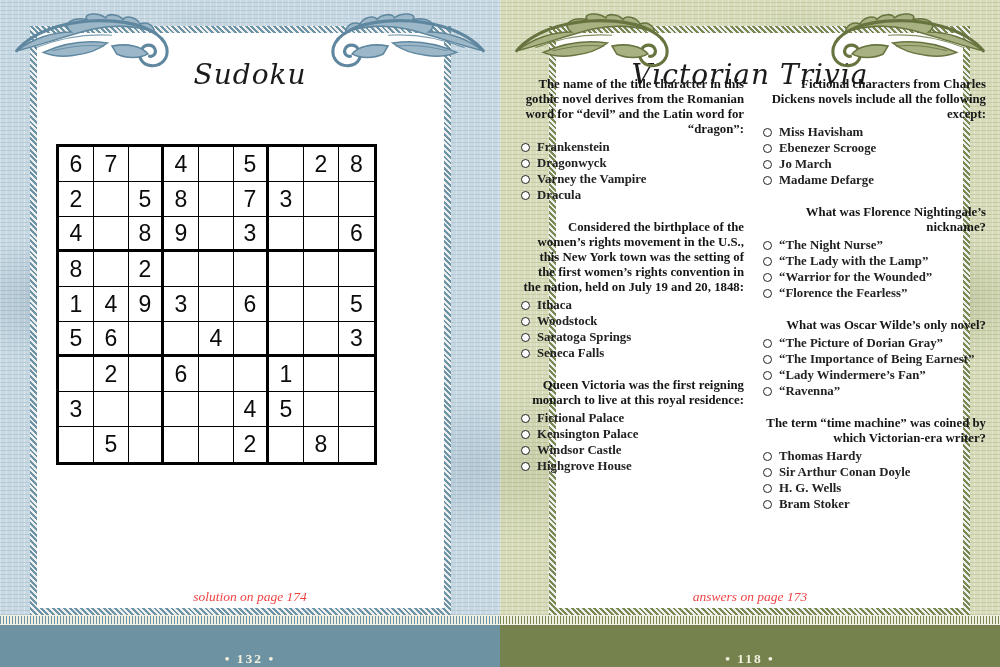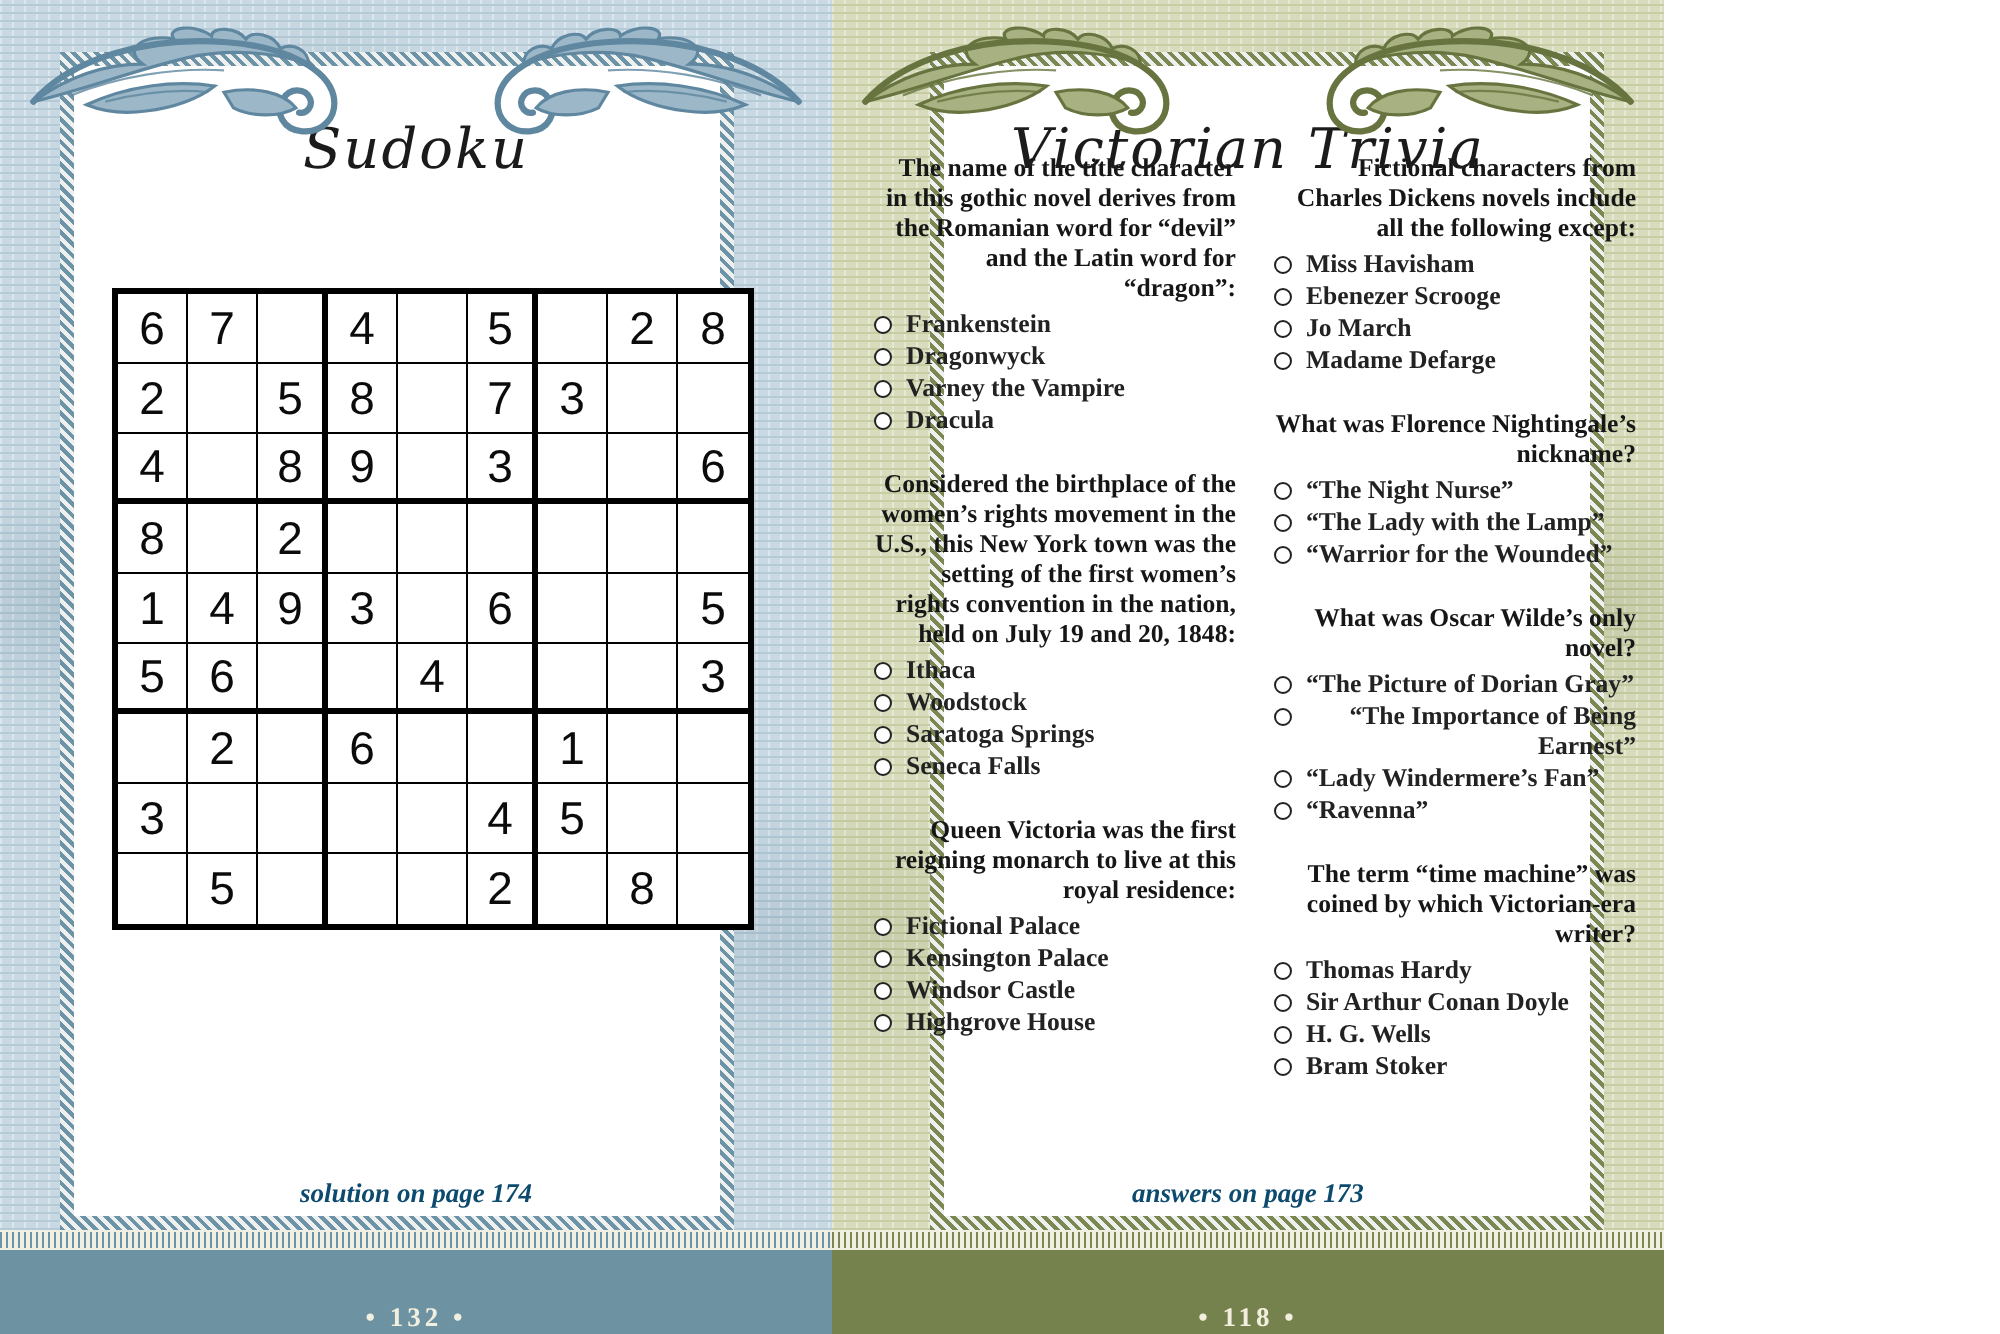--- a/index.html
+++ b/index.html
@@ -1,20 +1,20 @@
 <!DOCTYPE html>
 <html><head>
 <meta charset="utf-8">
 <style>
   * { box-sizing: border-box; margin: 0; padding: 0; }
   html,body { width:1000px; height:667px; overflow:hidden; }
   body { font-family: "Liberation Serif", serif; background:#fff; }
 
   .spread { display:flex; width:1000px; height:667px; }
-  .page { position:relative; width:416px; height:667px; overflow:hidden; }
+  .page { position:relative; width:500px; height:667px; overflow:hidden; }
 
   
   .page-blue  { --bg:#c9d9e3; --bg2:#b4cad7; --frame:#6d93a6; --band:#6d93a2;
                 --flfill:#9cb8c8; --flline:#5f87a0; }
   .page-green { --bg:#d8dcbd; --bg2:#c6cda2; --frame:#7b8852; --band:#75824e;
                 --flfill:#a7b181; --flline:#67743f; }
 
   .page-bg { position:absolute; inset:0; background-color:var(--bg); }
   .page-blue .page-bg {
     background-image:
@@ -46,21 +46,21 @@
   .fl-right { right:12px; transform:scaleX(-1); }
   .flourish .body { fill:var(--flfill); stroke:var(--flline); stroke-width:2; }
   .flourish .curl { fill:none; stroke:var(--flline); stroke-width:4; stroke-linecap:round; }
   .flourish .vein { fill:none; stroke:var(--flline); stroke-width:1.4; opacity:.8; }
 
   
   .page-title { position:absolute; top:58px; left:0; right:0; text-align:center; z-index:2;
                 font-family:"DejaVu Serif", serif; font-style:italic; font-size:28px;
                 letter-spacing:1px; color:#1b1b1b; }
   .footer-note { position:absolute; bottom:62px; left:0; right:0; text-align:center;
-                 font-style:italic; font-weight:bold; font-size:13.5px; color:#0c4a6e; z-index:2; }
+                 font-style:italic; font-weight:normal; font-size:13.5px; color:#ef4444; z-index:2; }
   .divider { position:absolute; left:0; right:0; bottom:42px; height:10px; z-index:2;
              background: repeating-linear-gradient(90deg, var(--frame) 0 1px, #f1efe2 1px 3px);
              border-top:1px solid #f1efe2; border-bottom:1px solid #f1efe2; }
   .footer-band { position:absolute; left:0; right:0; bottom:0; height:42px; z-index:2;
                  background:var(--band); color:#f3efdf; display:flex; align-items:flex-end;
                  justify-content:center; font-weight:bold; font-size:13.5px; letter-spacing:2px; }
 
   
   .sudoku { position:absolute; left:56px; top:144px; display:grid;
             grid-template-columns:repeat(9,35px); grid-template-rows:repeat(9,35px);
@@ -309,20 +309,24 @@
               <span class="opt-label">“The Night Nurse”</span>
             </div>
             <div class="option">
               <span class="radio"></span>
               <span class="opt-label">“The Lady with the Lamp”</span>
             </div>
             <div class="option">
               <span class="radio"></span>
               <span class="opt-label">“Warrior for the Wounded”</span>
             </div>
+            <div class="option">
+              <span class="radio"></span>
+              <span class="opt-label">“Florence the Fearless”</span>
+            </div>
           </div>
           <div class="question">
             <div class="prompt">What was Oscar Wilde’s only novel?</div>
             <div class="option">
               <span class="radio"></span>
               <span class="opt-label">“The Picture of Dorian Gray”</span>
             </div>
             <div class="option">
               <span class="radio"></span>
               <span class="opt-label">“The Importance of Being Earnest”</span>

